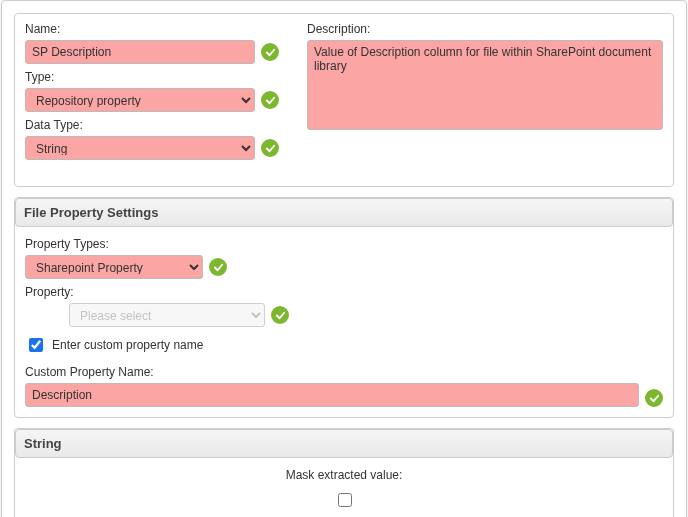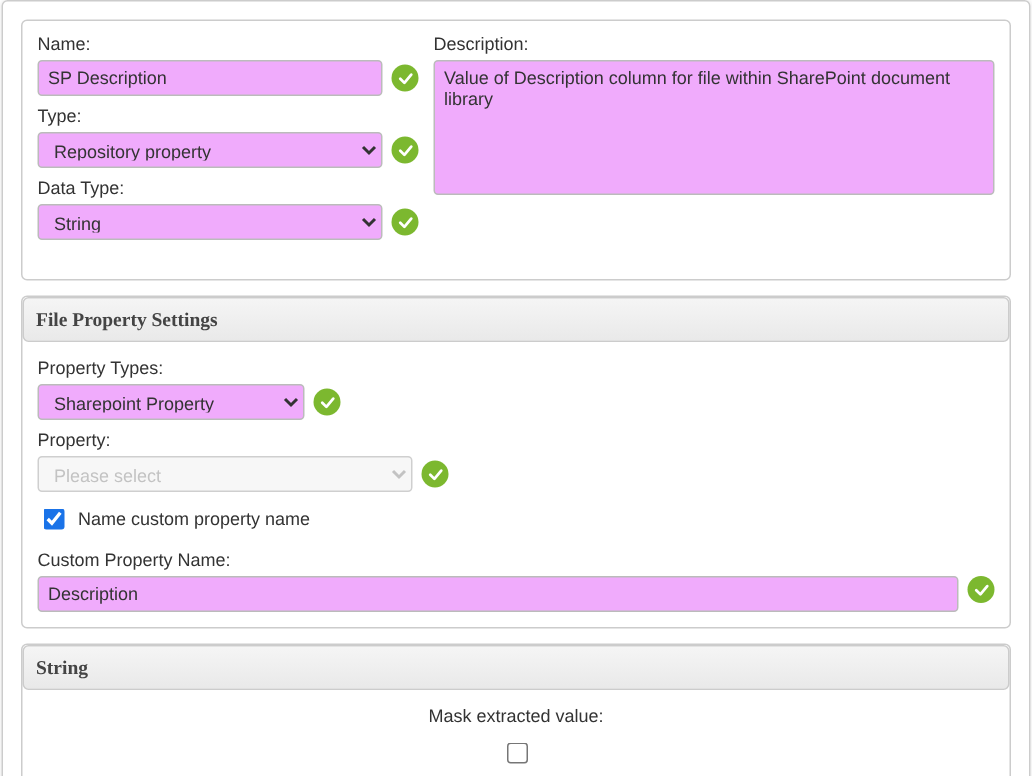--- a/index.html
+++ b/index.html
@@ -54,25 +54,24 @@
   }
   .panel-header {
     font-weight: bold;
     font-size: 13px;
     color: #444;
     background: linear-gradient(to bottom, #f5f5f5, #e9e9e9);
     border: 1px solid #ccc;
     border-radius: 4px;
     padding: 6px 8px;
     margin: -8px -10px 10px -10px;
-    font-family: Liberation Serif, serif;
   }
   .top-grid {
     display: flex;
-    gap: 4px;
+    gap: 22px;
   }
   .top-left {
     flex: 0 0 260px;
   }
   .top-right {
     flex: 1;
   }
   label.field-label {
     display: block;
     margin-bottom: 4px;
@@ -84,21 +83,21 @@
     gap: 6px;
     margin-bottom: 6px;
   }
   .text-input, .select-input, textarea {
     border: 1px solid #bbb;
     border-radius: 3px;
     padding: 4px 6px;
     font-family: inherit;
     font-size: 12px;
     box-sizing: border-box;
-    background: #f0abfc;
+    background: #fca5a5;
     color: #333;
   }
   .text-input { height: 24px; }
   .select-input { height: 24px; }
   textarea {
     width: 100%;
     height: 90px;
     resize: none;
   }
   .w-left { width: 230px; }
@@ -127,21 +126,21 @@
     gap: 6px;
     margin: 8px 0 10px 0;
   }
   input[type="checkbox"] {
     accent-color: #1a73e8;
     width: 14px;
     height: 14px;
   }
   .custom-row {
     display: flex;
-    align-items: flex-start;
+    align-items: flex-end;
     gap: 6px;
     width: 100%;
   }
   .custom-row .text-input {
     flex: 1;
   }
   .mask-row {
     display: flex;
     align-items: center;
     gap: 8px;
@@ -211,33 +210,33 @@
         </select>
         <span class="check-icon">
           <svg viewBox="0 0 12 12">
               <path d="M2 6 L5 9 L10 3" stroke="#fff" stroke-width="2" fill="none" stroke-linecap="round" stroke-linejoin="round"></path>
             </svg>
         </span>
       </div>
 
       <label class="field-label">Property:</label>
       <div class="row">
-        <select class="select-input disabled" style="width:250px;" disabled="">
+        <select class="select-input disabled" style="width:196px;margin-left:44px;" disabled="">
           <option>Please select</option>
         </select>
         <span class="check-icon">
           <svg viewBox="0 0 12 12">
               <path d="M2 6 L5 9 L10 3" stroke="#fff" stroke-width="2" fill="none" stroke-linecap="round" stroke-linejoin="round"></path>
             </svg>
         </span>
       </div>
 
       <div class="checkbox-row">
         <input type="checkbox" id="custom-cb" checked="" style="">
-        <label for="custom-cb">Name custom property name</label>
+        <label for="custom-cb">Enter custom property name</label>
       </div>
 
       <label class="field-label">Custom Property Name:</label>
       <div class="custom-row">
         <input type="text" class="text-input" value="Description" style="">
         <span class="check-icon">
           <svg viewBox="0 0 12 12">
               <path d="M2 6 L5 9 L10 3" stroke="#fff" stroke-width="2" fill="none" stroke-linecap="round" stroke-linejoin="round"></path>
             </svg>
         </span>

